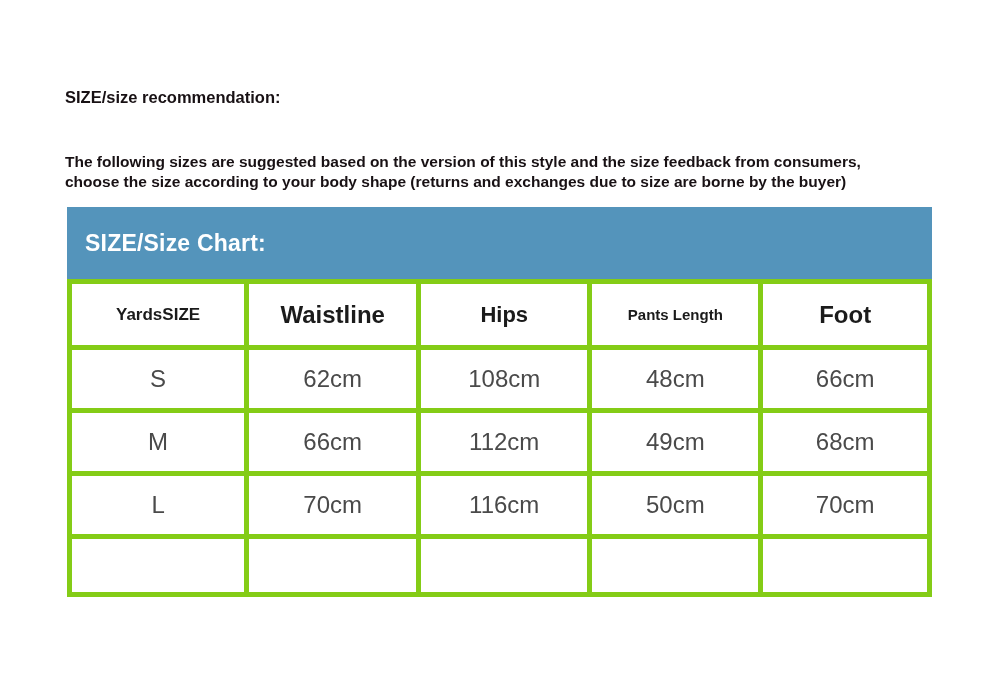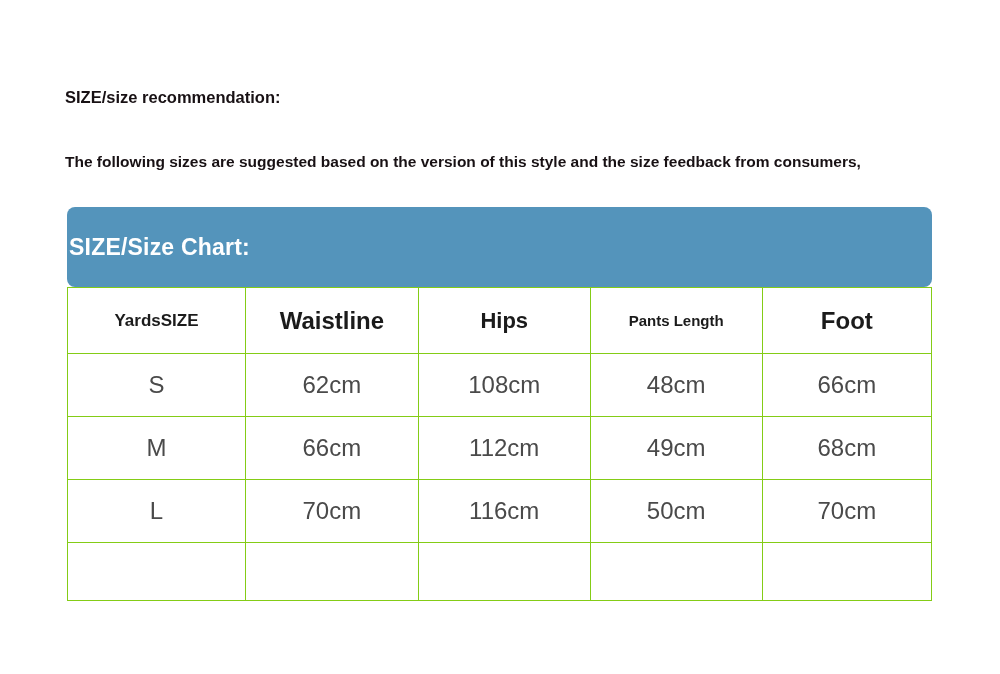--- a/index.html
+++ b/index.html
@@ -30,41 +30,40 @@
     margin-top: 32px;
   }
   .intro .line { white-space: nowrap; }
   .table-wrap {
     position: absolute;
     left: 67px;
     top: 207px;
     width: 865px;
   }
   .banner {
-    height: 80px;
+    height: 72px;
     background: #5494bb;
     display: flex;
     align-items: center;
-    padding-left: 2px;
-    border-radius: 8px;
+    padding-left: 18px;
   }
   .banner .banner-title {
     color: #ffffff;
     font-weight: bold;
     font-size: 23px;
     letter-spacing: 0.2px;
   }
   table.size-table {
     width: 100%;
     border-collapse: collapse;
     table-layout: fixed;
     background: #ffffff;
   }
   .size-table th, .size-table td {
-    border: 1px solid #84cc16;
+    border: 5px solid #84cc16;
     text-align: center;
     vertical-align: middle;
     overflow: hidden;
     margin-top: 19px;
   }
   .size-table thead th {
     height: 66px;
     color: #1b1b1b;
     font-weight: bold;
   }
@@ -81,20 +80,21 @@
   }
   .size-table tbody tr.empty-row td { height: 58px; }
 </style>
 </head>
 <body>
 
 <div class="heading">SIZE/size recommendation:</div>
 
 <div class="intro">
   <div class="line">The following sizes are suggested based on the version of this style and the size feedback from consumers,</div>
+  <div class="line">choose the size according to your body shape (returns and exchanges due to size are borne by the buyer)</div>
 </div>
 
 <div class="table-wrap">
   <div class="banner" style="background: rgb(84, 148, 187);">
     <span class="banner-title">SIZE/Size Chart:</span>
   </div>
   <table class="size-table">
     <colgroup>
       <col style="width:20.6%">
       <col style="width:20.0%">

